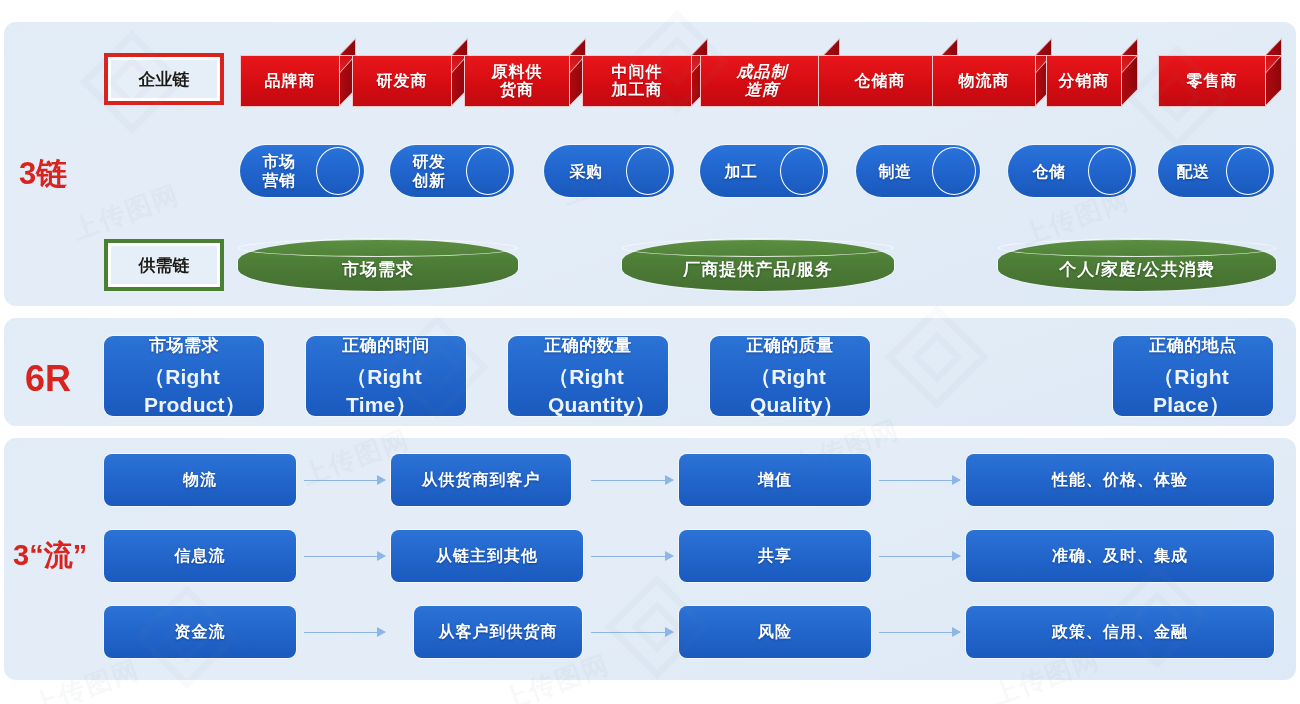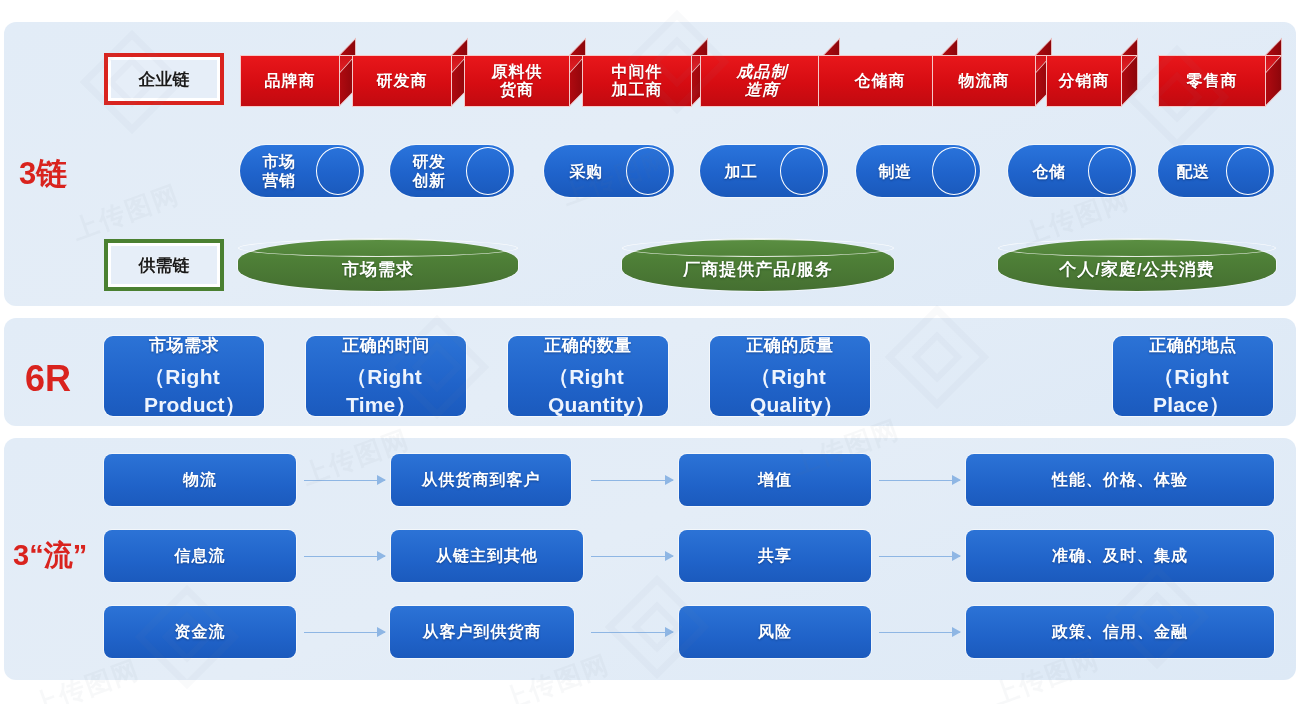--- a/index.html
+++ b/index.html
@@ -385,21 +385,21 @@
     <div class="flow-box" style="left: 966px; width: 308px; top: 530px;">
       <span>准确、及时、集成</span>
     </div>
     <div class="flow-box" style="left: 104px; width: 192px; top: 606px;">
       <span>资金流</span>
     </div>
     <div class="arrow" style="left: 304px; width: 81px; top: 627px;">
       <div class="shaft"></div>
       <div class="head"></div>
     </div>
-    <div class="flow-box" style="left: 390px; width: 184px; top: 606px;">
+    <div class="flow-box" style="left: 414px; width: 168px; top: 606px;">
       <span>从客户到供货商</span>
     </div>
     <div class="arrow" style="left: 591px; width: 82px; top: 627px;">
       <div class="shaft"></div>
       <div class="head"></div>
     </div>
     <div class="flow-box" style="left: 679px; width: 192px; top: 606px;">
       <span>风险</span>
     </div>
     <div class="arrow" style="left: 879px; width: 81px; top: 627px;">

